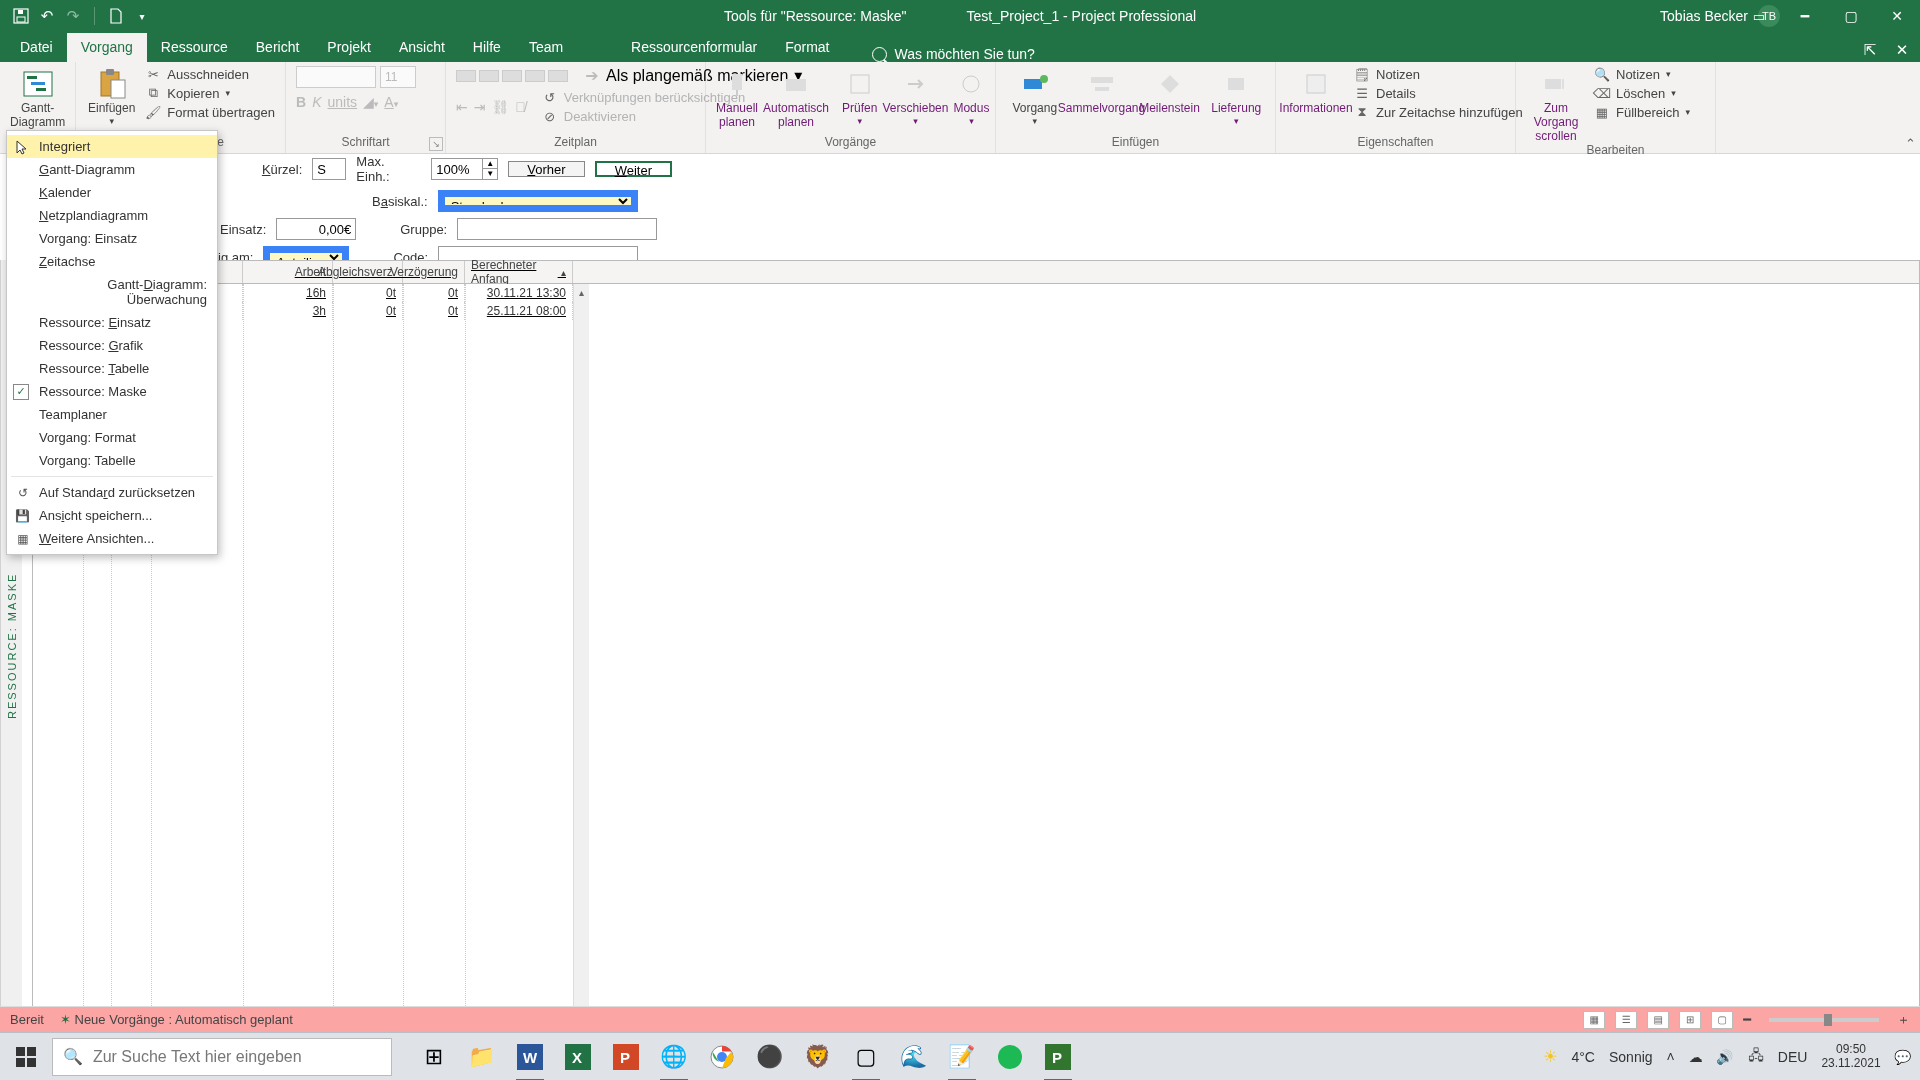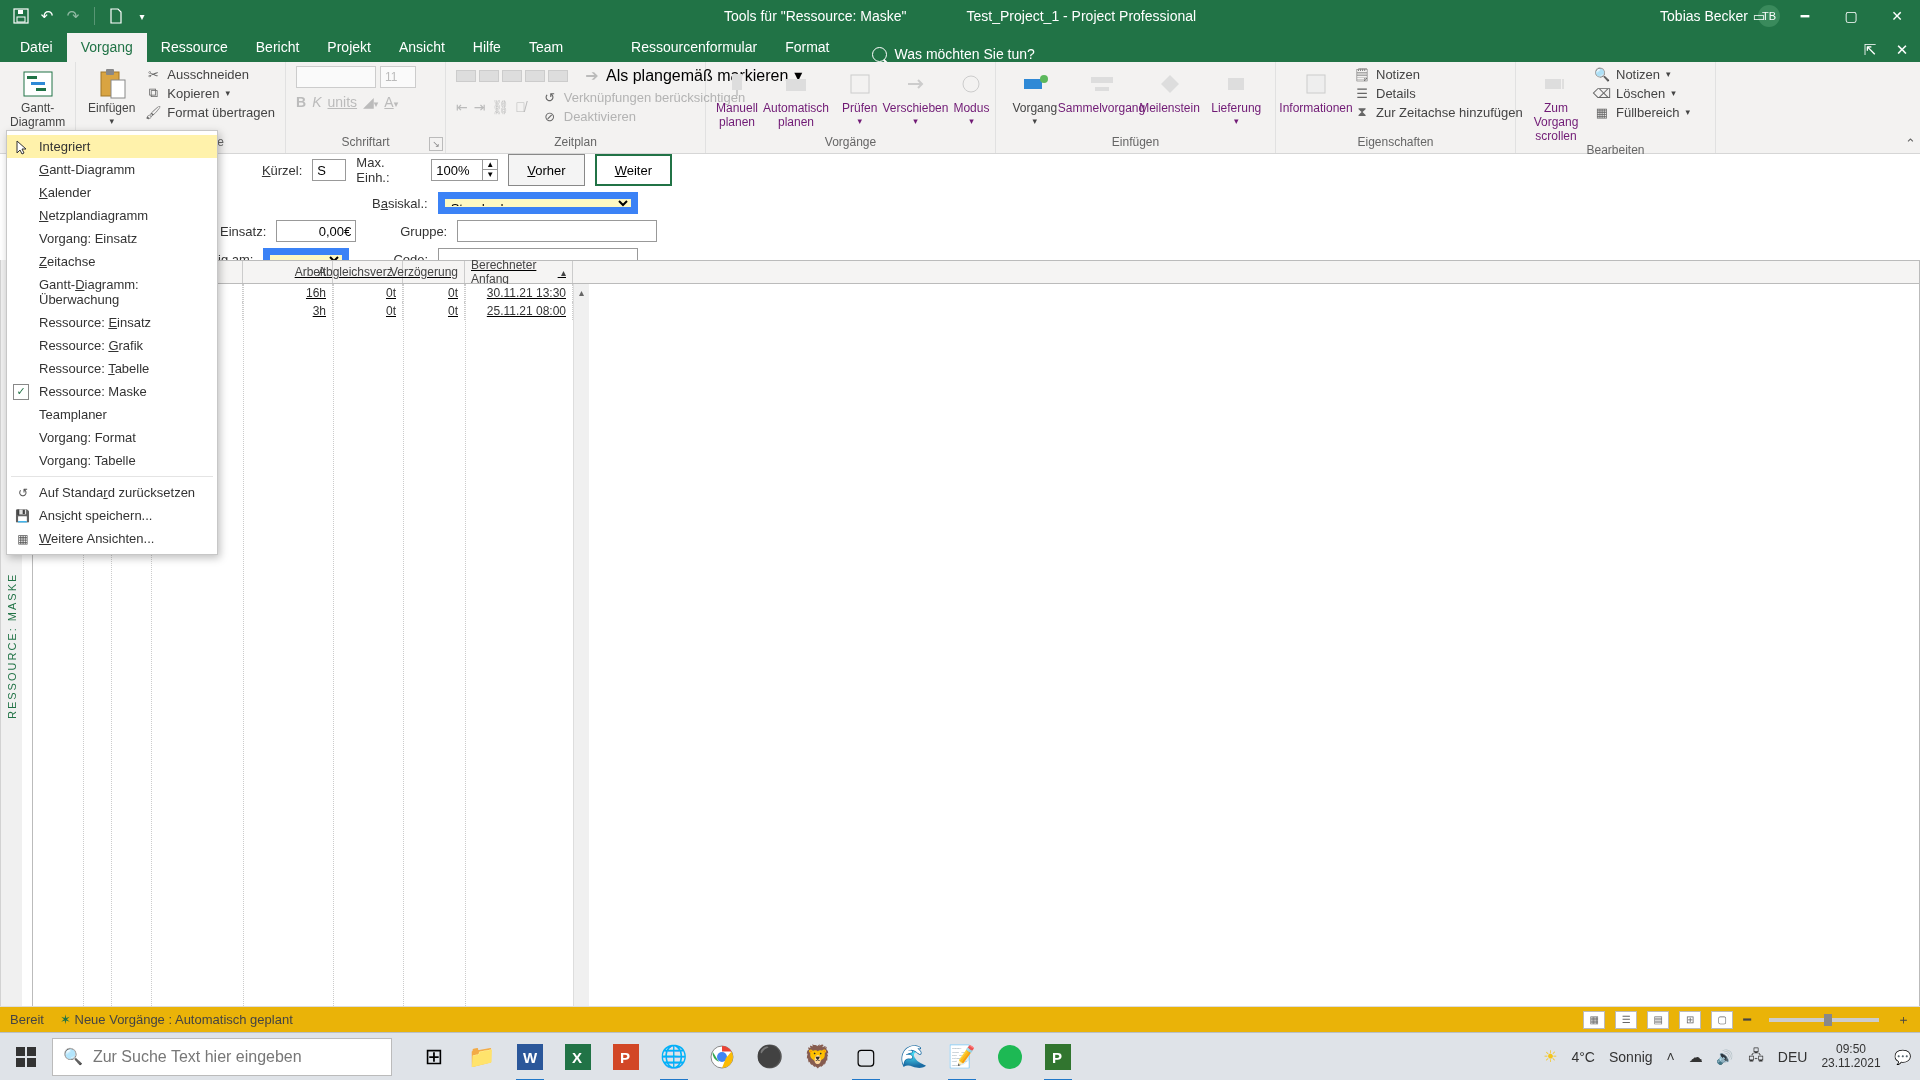--- a/index.html
+++ b/index.html
@@ -49,21 +49,21 @@
 .sched-row { display:flex; gap:3px; align-items:center;}
 .sched-cell { width:20px; height:12px; background:#ddd; border:1px solid #ccc;}
 .ribbon-collapse { position:absolute; right:4px; bottom:2px; font-size:13px; color:#666;}
 
 
 .form-area { position:absolute; left:32px; top:154px; width:640px;}
 .form-row { display:flex; align-items:center; gap:10px; margin-bottom:6px; font-size:13px;}
 .flabel { color:#333;}
 .ftext { height:22px; border:1px solid #999; padding:2px 4px; font-size:13px; background:#fff;}
 .fsel { height:22px; border:7px solid #3b82f6; font-size:13px; background:#fef9c3; padding:1px 2px;}
-.fbtn { height:32px; border:1px solid #888; background:#f4f4f4; font-size:13px; padding:0 18px; cursor:pointer;}
+.fbtn { height:16px; border:1px solid #888; background:#f4f4f4; font-size:13px; padding:0 18px; cursor:pointer;}
 .fbtn.primary { border:2px solid #217346; background:#fff;}
 
 
 .grid-area { position:absolute; left:32px; top:260px; right:0; bottom:48px;text-decoration:underline; }
 .grid-header { display:flex; height:24px; border:1px solid #bbb; background:#f5f4f3; font-size:12px; color:#444;}
 .gh { border-right:1px solid #ccc; padding:4px 6px; display:flex; align-items:center; justify-content:flex-end;}
 .gh.left { justify-content:flex-start;}
 .gh0 { width:50px;}
 .gh1 { width:160px;}
 .gh2 { width:90px;}
@@ -73,31 +73,31 @@
 .grid-body { border-left:1px solid #bbb; border-right:1px solid #bbb; height: calc(100% - 24px); position:relative; background:#fff;}
 .grow { display:flex; height:18px; font-size:12px; color:#333;}
 .gc { border-right:1px dotted #ccc; padding:1px 6px; display:flex; align-items:center; justify-content:flex-end;}
 .vline { position:absolute; top:0; bottom:0; border-right:1px dotted #ccc;}
 .scroll-v { position:absolute; right:0; top:0; bottom:0; width:16px; background:#f0f0f0; border-left:1px solid #ddd;}
 .scroll-up { height:16px; display:flex; align-items:center; justify-content:center; font-size:10px; color:#666;}
 .scroll-down { position:absolute; bottom:0; height:16px; width:100%; display:flex; align-items:center; justify-content:center; font-size:10px; color:#666;}
 
 
 .viewmenu { position:absolute; left:6px; top:130px; width:212px; background:#fff; border:1px solid #c7c7c7; box-shadow:2px 3px 8px rgba(0,0,0,0.25); padding:4px 0; z-index:50; font-size:13px; color:#333;}
-.vm-item { display:flex; align-items:center; gap:10px; padding:4px 10px 4px 32px; position:relative; cursor:pointer;}
+.vm-item { display:flex; align-items:center; gap:10px; padding:4px 10px 4px 32px; position:relative; cursor:pointer;text-align:right;}
 .vm-item.hover { background:#fff2ab;}
 .vm-check { position:absolute; left:6px; width:16px; height:16px; border:1px solid #888; background:#fff; display:flex; align-items:center; justify-content:center; font-size:11px; color:#217346;}
 .vm-sep { height:1px; background:#e4e4e4; margin:4px 4px;}
 .vm-icon { position:absolute; left:8px; width:16px; height:16px; display:flex; align-items:center; justify-content:center; font-size:12px; color:#555;}
 
 
 .side-label { position:absolute; left:0; top:260px; bottom:48px; width:22px; background:#f0f0f0; border-right:1px solid #d2d2d2; writing-mode:vertical-rl; transform:rotate(180deg); display:flex; align-items:center; justify-content:center; font-size:11px; letter-spacing:2px; color:#217346;}
 
 
-.statusbar { position:absolute; left:0; right:0; bottom:48px; height:26px; background:#eab308; border-top:1px solid #ddd; display:flex; align-items:center; font-size:13px; color:#444; padding:0 10px; justify-content:space-between;}
+.statusbar { position:absolute; left:0; right:0; bottom:48px; height:26px; background:#fca5a5; border-top:1px solid #ddd; display:flex; align-items:center; font-size:13px; color:#444; padding:0 10px; justify-content:space-between;}
 .status-left { display:flex; align-items:center; gap:16px;}
 .status-right { display:flex; align-items:center; gap:10px;}
 .sv-btn { width:22px; height:18px; border:1px solid #bbb; background:#fff; font-size:10px; display:flex; align-items:center; justify-content:center; color:#666;}
 .zoom-track { width:110px; height:4px; background:#ccc; position:relative; margin:0 8px;}
 .zoom-thumb { position:absolute; left:50%; top:-4px; width:8px; height:12px; background:#888;}
 
 
 .taskbar { position:absolute; left:0; right:0; bottom:0; height:48px; background:#dfe3e8; border-top:1px solid #b9bfc6; display:flex; align-items:center;}
 .start-btn { width:52px; height:48px; display:flex; align-items:center; justify-content:center;}
 .win-logo { width:20px; height:20px; display:grid; grid-template-columns:1fr 1fr; grid-template-rows:1fr 1fr; gap:2px;}

